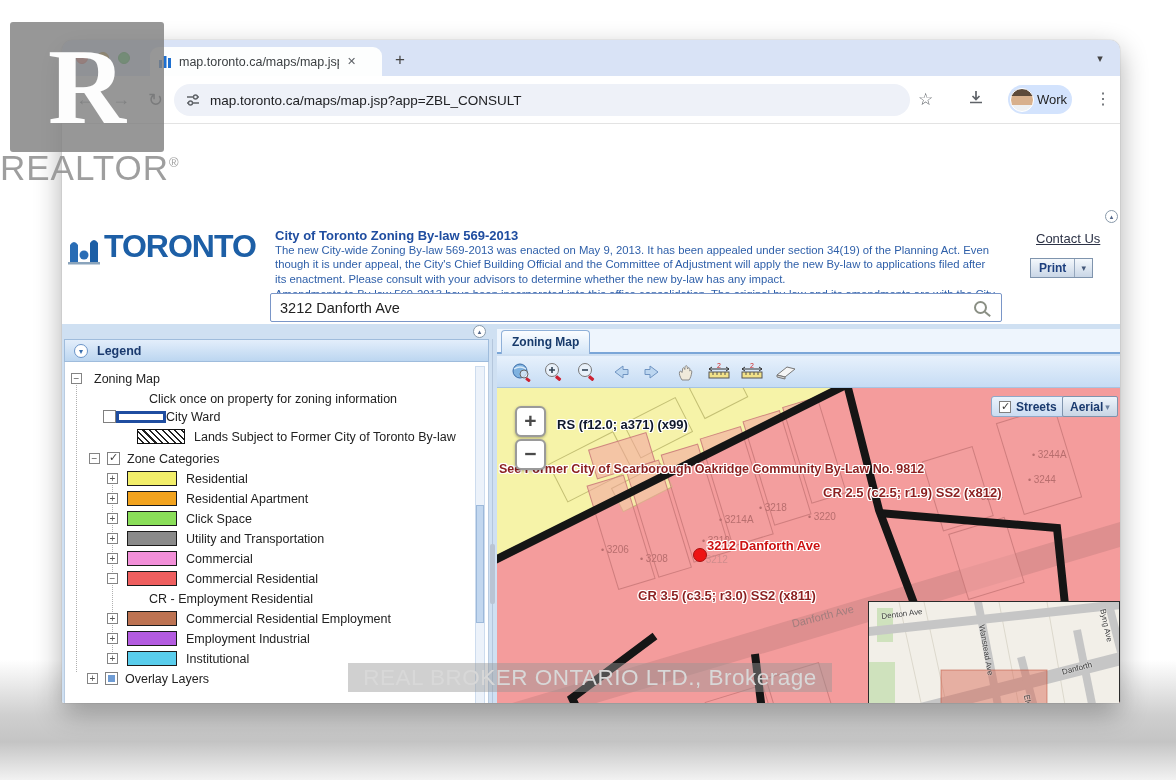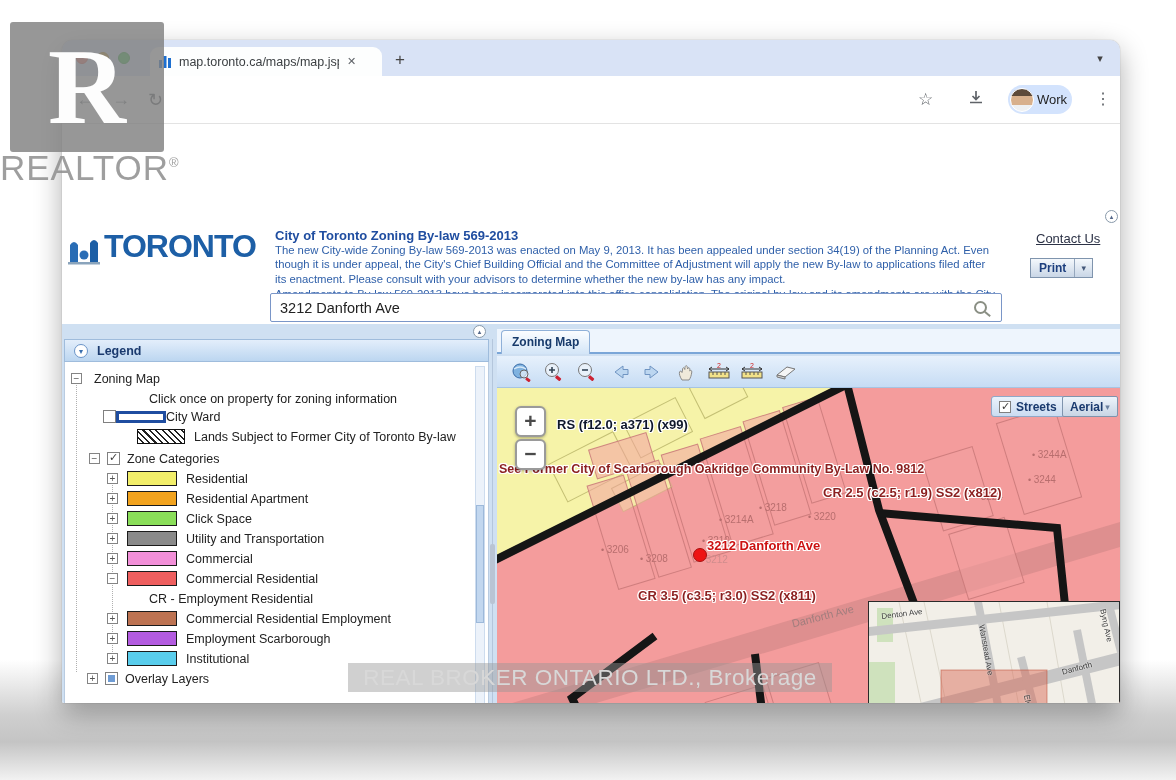--- a/index.html
+++ b/index.html
@@ -155,20 +155,29 @@
       <span id="tab-close">✕</span>
     </div>
     <div class="abs" id="newtab-btn">+</div>
     <div class="abs" id="tab-chevron">▾</div>
   </div>
 
   <div class="abs" id="toolbar">
     <div class="abs navic" style="left:14px;">←</div>
     <div class="abs navic" style="left:50px;">→</div>
     <div class="abs navic" style="left:86px;color:#5f6368;">↻</div>
+    <div class="abs" id="urlbar">
+      <svg width="14" height="14" viewBox="0 0 14 14">
+        <line x1="1" y1="4" x2="13" y2="4" stroke="#5f6368" stroke-width="1.6"></line>
+        <line x1="1" y1="10" x2="13" y2="10" stroke="#5f6368" stroke-width="1.6"></line>
+        <circle cx="9.5" cy="4" r="2" fill="#eef1f8" stroke="#5f6368" stroke-width="1.4"></circle>
+        <circle cx="4.5" cy="10" r="2" fill="#eef1f8" stroke="#5f6368" stroke-width="1.4"></circle>
+      </svg>
+      <span id="url-text">map.toronto.ca/maps/map.jsp?app=ZBL_CONSULT</span>
+    </div>
     <div class="abs" id="star-icon">☆</div>
     <svg class="abs" style="left:905px;top:13px;" width="18" height="18" viewBox="0 0 18 18">
       <path d="M9 2 v8 M5.5 7 L9 10.5 L12.5 7" stroke="#5f6368" stroke-width="1.7" fill="none"></path>
       <path d="M3 13.5 h12" stroke="#5f6368" stroke-width="1.7"></path>
     </svg>
     <div class="abs" id="profile">
       <div id="avatar"></div>
       <span id="profile-label">Work</span>
     </div>
     <div class="abs" id="menu-dots">⋮</div>
@@ -267,21 +276,21 @@
         <span>CR - Employment Residential</span>
       </div>
       <div class="trow" style="left:42px;top:248px;gap:9px;">
         <span class="expander">+</span>
         <span class="swatch" style="width: 50px; background-color: rgb(189, 115, 82);"></span>
         <span>Commercial Residential Employment</span>
       </div>
       <div class="trow" style="left:42px;top:268px;gap:9px;">
         <span class="expander">+</span>
         <span class="swatch" style="width: 50px; background-color: rgb(179, 91, 224);"></span>
-        <span>Employment Scarborough</span>
+        <span>Employment Industrial</span>
       </div>
       <div class="trow" style="left:42px;top:288px;gap:9px;">
         <span class="expander">+</span>
         <span class="swatch" style="width: 50px; background-color: rgb(89, 205, 236);"></span>
         <span>Institutional</span>
       </div>
       <div class="trow" style="left:22px;top:308px;gap:7px;">
         <span class="expander">+</span>
         <span class="cbx partial"></span>
         <span>Overlay Layers</span>

